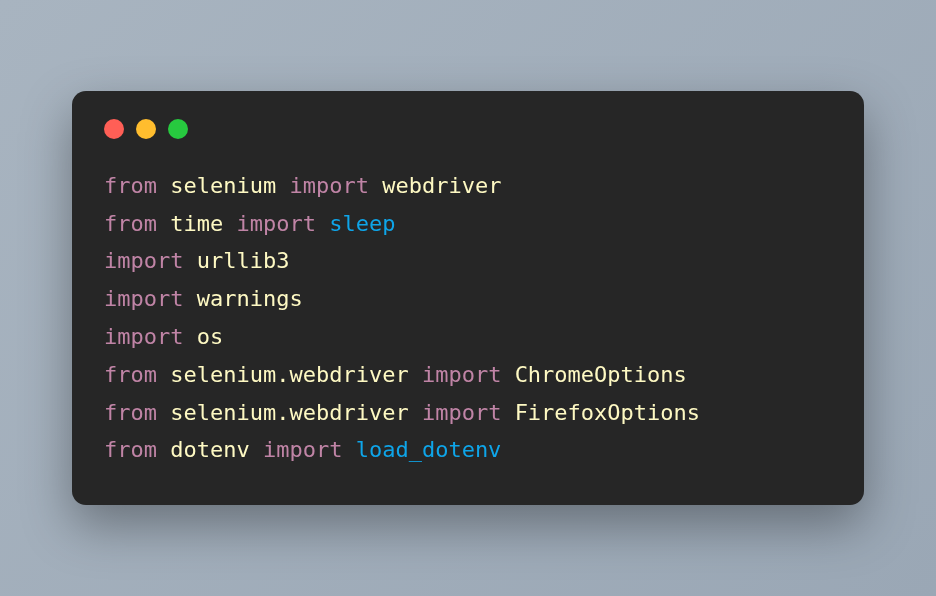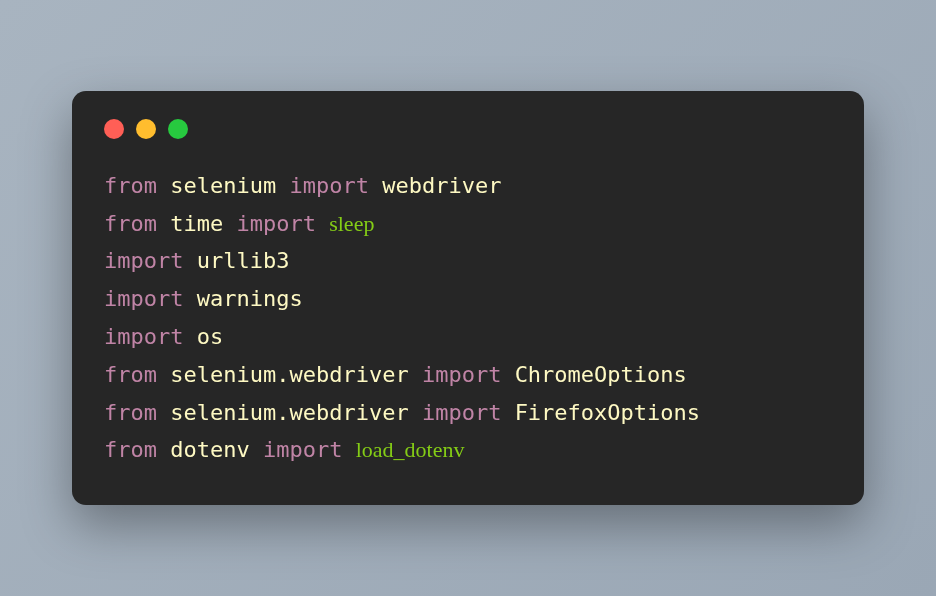--- a/index.html
+++ b/index.html
@@ -36,21 +36,21 @@
     .dot.red { background: #ff5f56; }
     .dot.yellow { background: #ffbd2e; }
     .dot.green { background: #27c93f; }
     .code {
       font-size: 22px;
       line-height: 1.72;
       white-space: pre;
     }
     .kw { color: #c084a6; text-align: right; }
     .mod { color: #fef9c3; }
-    .name { color: #84cc16; font-family: Liberation Serif, serif; }
+    .name { color: #0ea5e9; }
   </style>
 </head>
 <body>
 
 <div class="window">
   <div class="titlebar">
     <div class="dot red"></div>
     <div class="dot yellow"></div>
     <div class="dot green"></div>
   </div>

